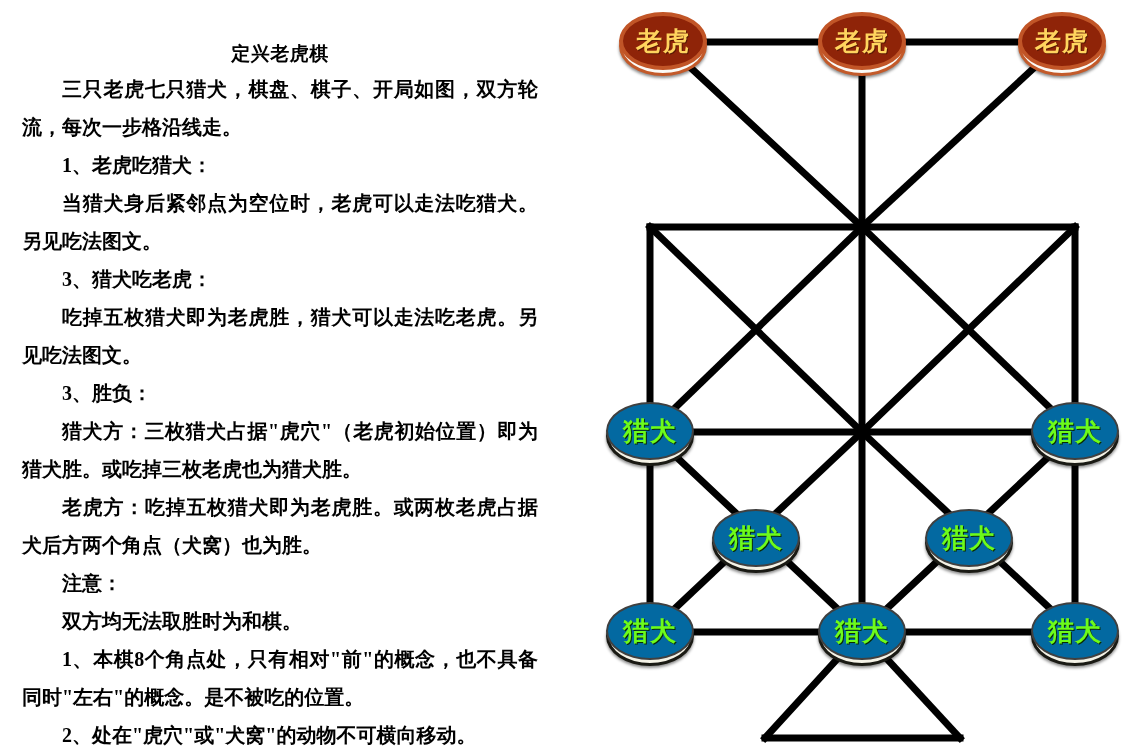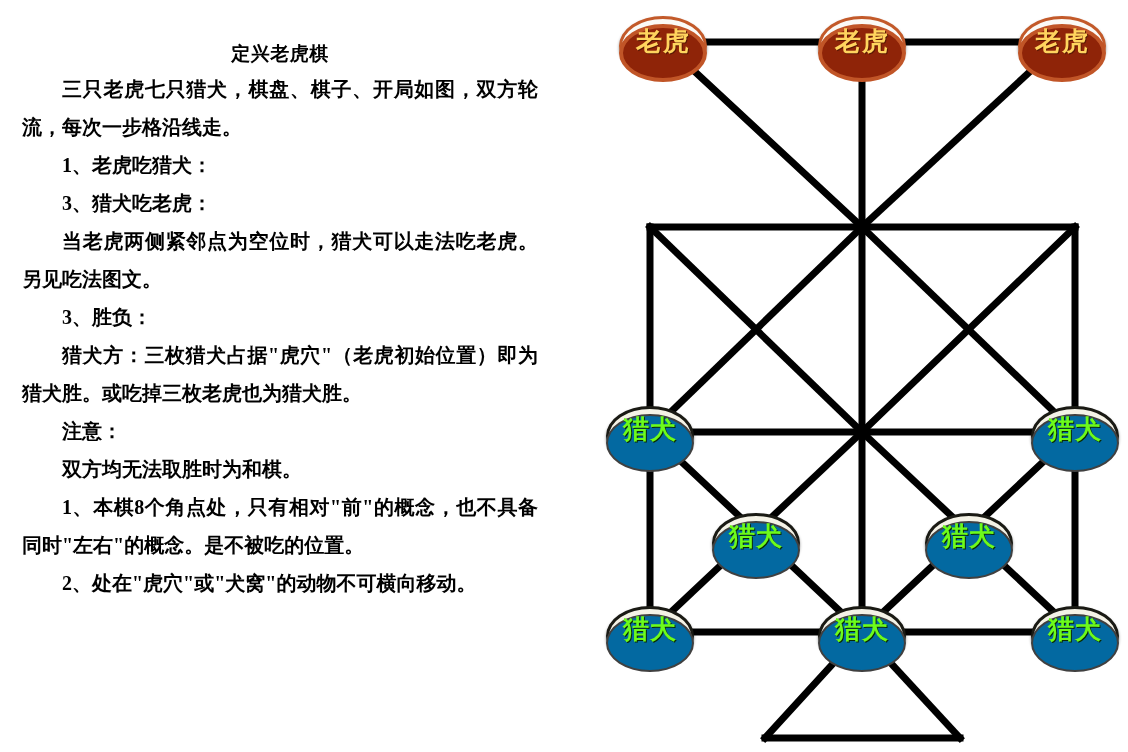--- a/index.html
+++ b/index.html
@@ -81,26 +81,26 @@
     top: 12px;
     width: 88px;
     height: 60px;
     border-radius: 50%;
     background: #f2f0e6;
     box-shadow: 0 2px 3px rgba(0,0,0,0.45);
   }
   .piece .disc-top {
     position: absolute;
     left: 4px;
-    top: 20px;
+    top: 8px;
     width: 88px;
     height: 58px;
     border-radius: 50%;
     display: flex;
-    align-items: flex-start;
+    align-items: center;
     justify-content: center;
   }
   .piece .disc-label {
     font-family: "Liberation Sans", "DejaVu Sans", sans-serif;
     font-weight: bold;
     font-size: 26px;
     letter-spacing: 1px;
     line-height: 1;
     user-select: none;
     white-space: nowrap;
@@ -140,24 +140,26 @@
 </style>
 </head>
 <body>
 
 <div id="page">
 
   <div id="rules-panel">
     <div class="doc-title">定兴老虎棋</div>
     <p class="para indent">三只老虎七只猎犬，棋盘、棋子、开局如图，双方轮流，每次一步格沿线走。</p>
     <p class="para indent">1、老虎吃猎犬：</p>
+    <p class="para indent">当猎犬身后紧邻点为空位时，老虎可以走法吃猎犬。另见吃法图文。</p>
     <p class="para indent">3、猎犬吃老虎：</p>
-    <p class="para indent">当老虎两侧紧邻点为空位时，猎犬可以走法吃老虎。另见吃法图文。</p>
+    <p class="para indent">吃掉五枚猎犬即为老虎胜，猎犬可以走法吃老虎。另见吃法图文。</p>
     <p class="para indent">3、胜负：</p>
     <p class="para indent">猎犬方：三枚猎犬占据"虎穴"（老虎初始位置）即为猎犬胜。或吃掉三枚老虎也为猎犬胜。</p>
+    <p class="para indent">老虎方：吃掉五枚猎犬即为老虎胜。或两枚老虎占据犬后方两个角点（犬窝）也为胜。</p>
     <p class="para indent">注意：</p>
     <p class="para indent">双方均无法取胜时为和棋。</p>
     <p class="para indent">1、本棋8个角点处，只有相对"前"的概念，也不具备同时"左右"的概念。是不被吃的位置。</p>
     <p class="para indent">2、处在"虎穴"或"犬窝"的动物不可横向移动。</p>
   </div>
 
   <div id="board">
 
     <svg width="568" height="752" viewBox="0 0 568 752">
       <g stroke="#000000" stroke-width="7" stroke-linecap="square" fill="none">

